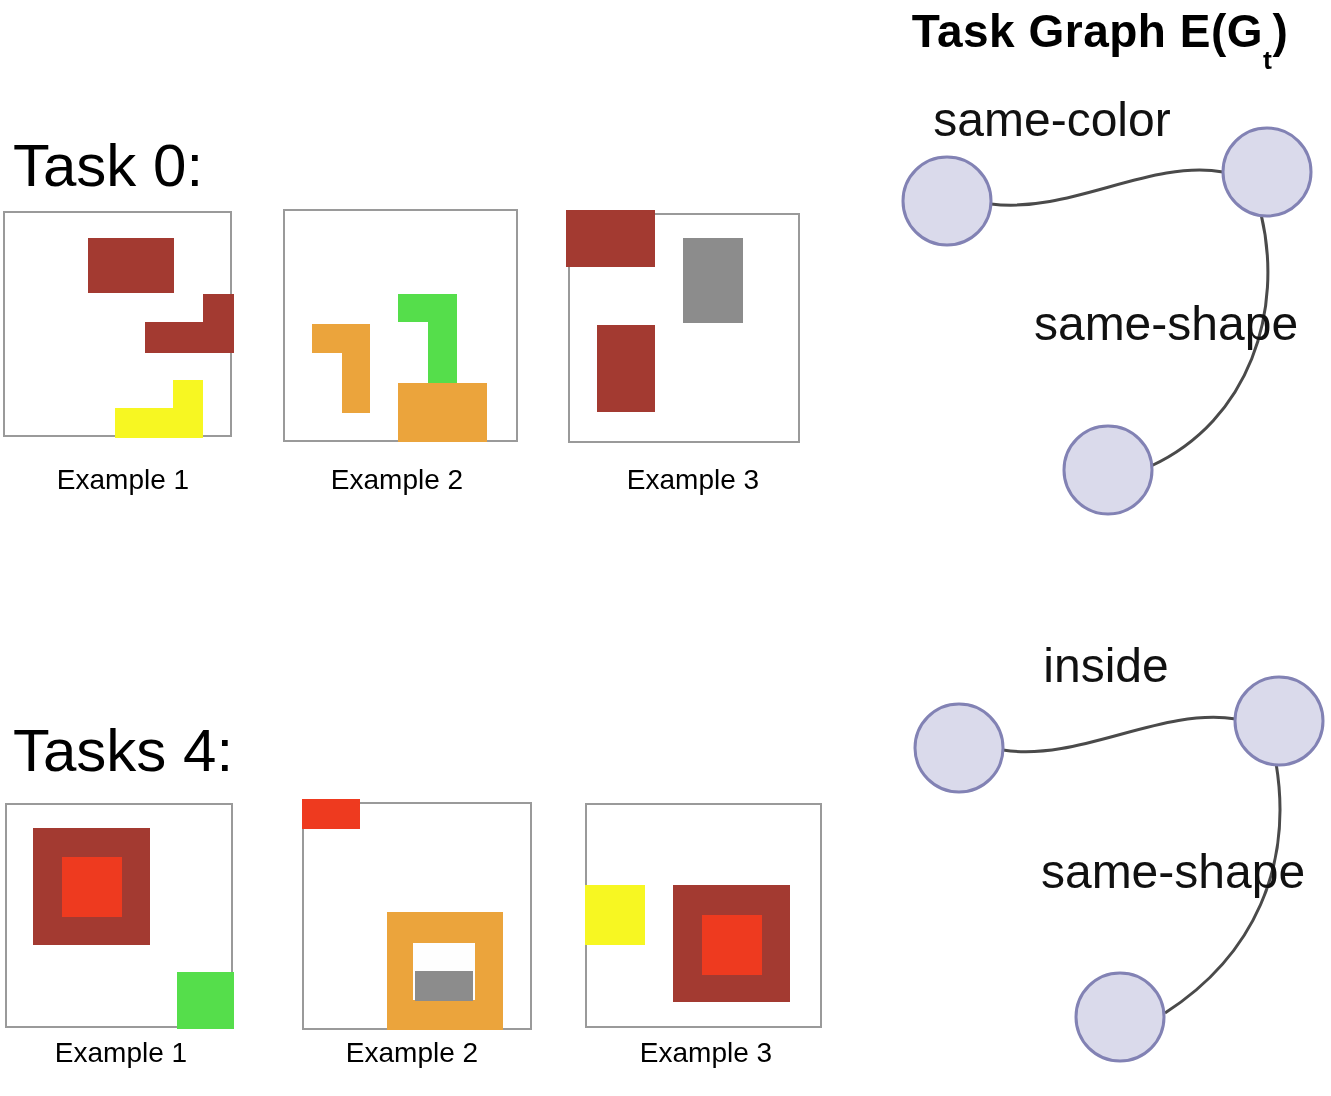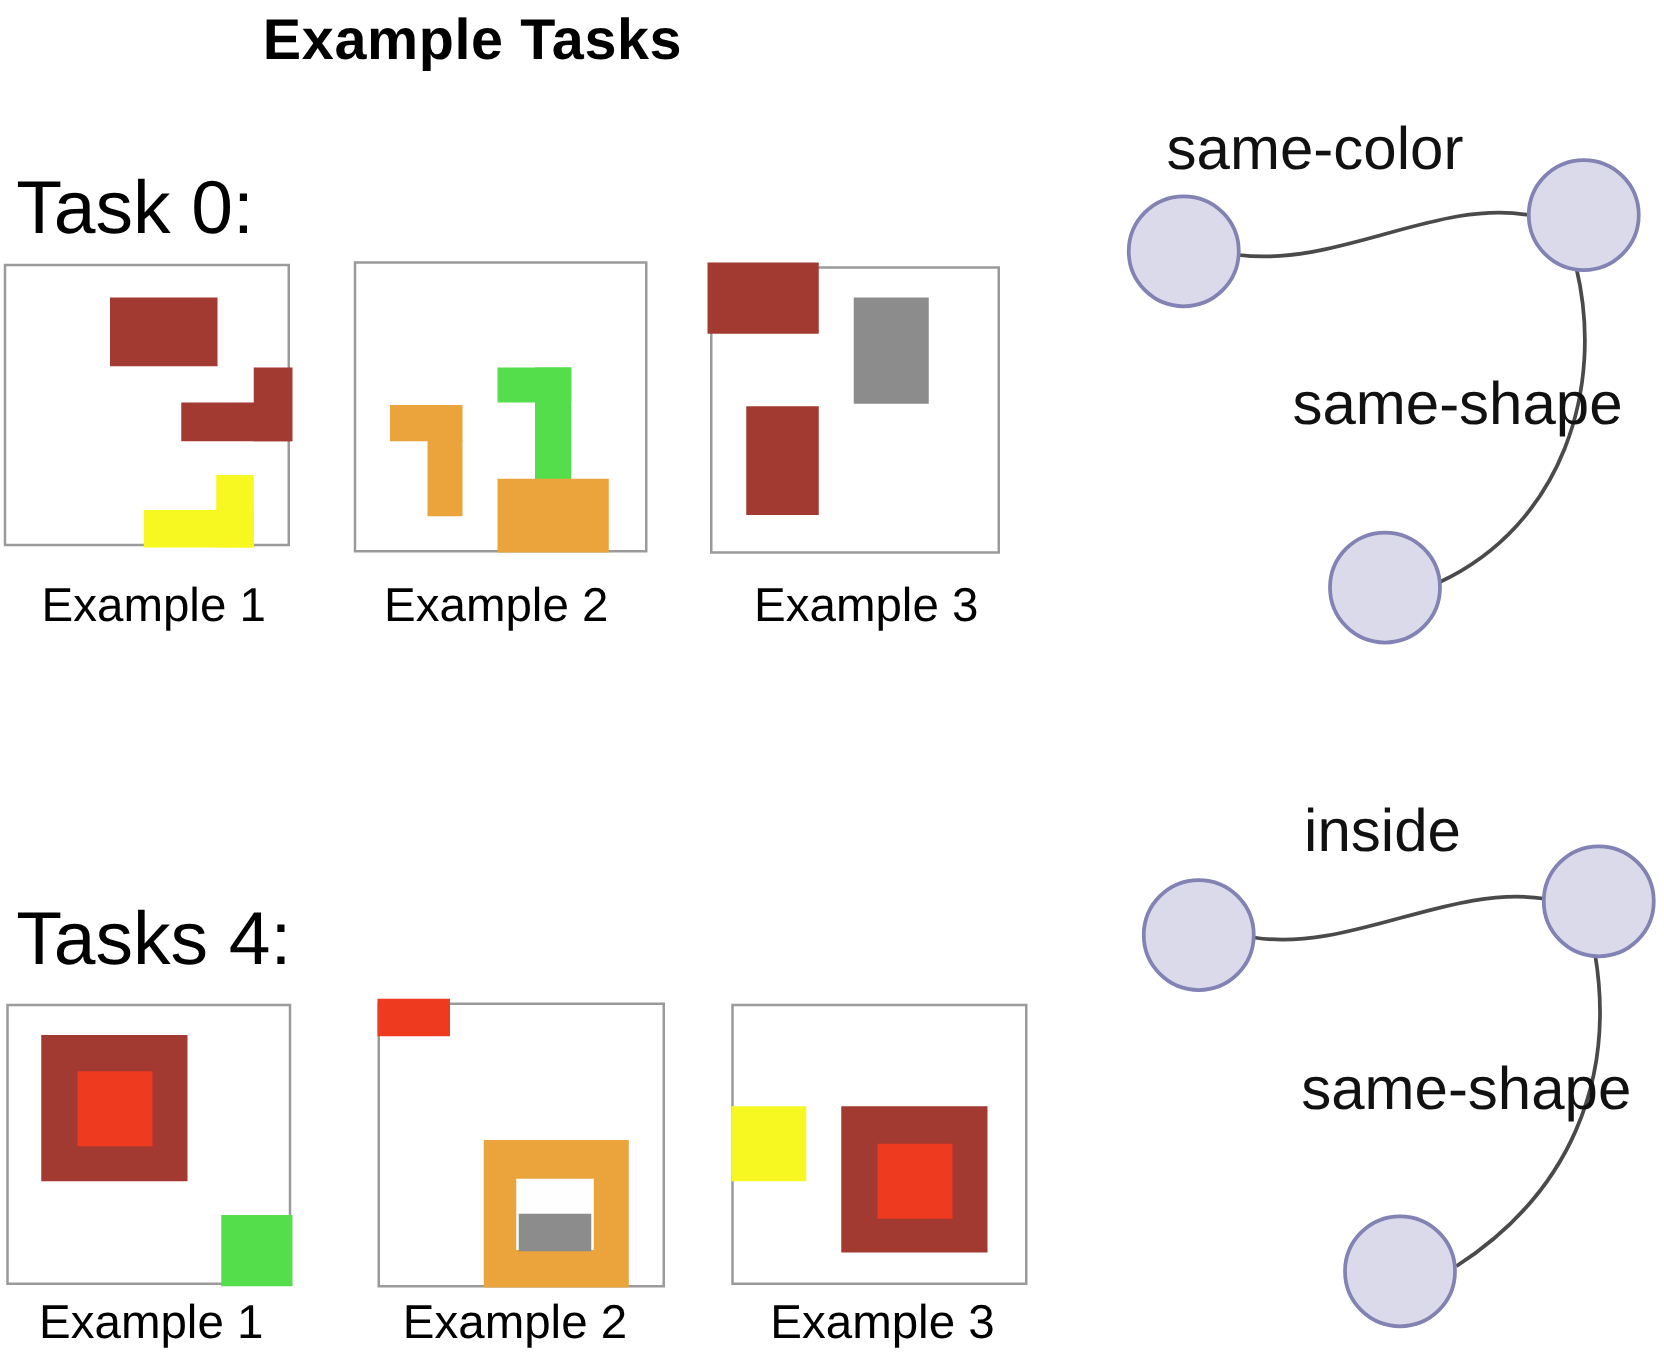--- a/index.html
+++ b/index.html
@@ -4,29 +4,31 @@
 <style>
   html,body{margin:0;padding:0;background:#ffffff;}
   #page{position:relative;width:1331px;height:1096px;background:#ffffff;overflow:hidden;
         font-family:"Liberation Sans","DejaVu Sans",sans-serif;color:#000;}
   .hdr{position:absolute;top:4px;font-size:46px;font-weight:bold;white-space:nowrap;
        transform:translateX(-50%);letter-spacing:0.5px;}
   .subt{font-size:0.58em;position:relative;top:0.45em;font-weight:bold;}
   .task-label{position:absolute;font-size:60px;line-height:1;white-space:nowrap;}
   .ex-box{position:absolute;background:#ffffff;border:2px solid #9a9a9a;box-sizing:border-box;}
   .shape{position:absolute;}
-  .ex-label{position:absolute;font-size:38px;line-height:1.1;white-space:nowrap;transform:translateX(-50%);}
+  .ex-label{position:absolute;font-size:28px;line-height:1.1;white-space:nowrap;transform:translateX(-50%);}
   .edge-label{position:absolute;font-size:48px;line-height:1;white-space:nowrap;transform:translateX(-50%);color:#111;}
   #edges-svg{position:absolute;left:0;top:0;width:1331px;height:1096px;pointer-events:none;}
 </style>
 </head>
 <body>
 
 <div id="page">
-  <div class="hdr" style="left:378px">Example Tasks</div>
+  <div class="hdr" style="left:1100px">
+    <span>Task Graph E(G</span><sub class="subt">t</sub><span>)</span>
+  </div>
 
   <svg id="edges-svg" viewBox="0 0 1331 1096" xmlns="http://www.w3.org/2000/svg">
       <path d="M 991 204 C 1070 214 1150 159 1223 172" fill="none" stroke="#4A4A4A" stroke-width="3"></path>
       <path d="M 1261 214 C 1284 310 1250 420 1151 466" fill="none" stroke="#4A4A4A" stroke-width="3"></path>
       <circle cx="947" cy="201" r="44" fill="#DADAEB" stroke="#8282B4" stroke-width="3"></circle>
       <circle cx="1267" cy="172" r="44" fill="#DADAEB" stroke="#8282B4" stroke-width="3"></circle>
       <circle cx="1108" cy="470" r="44" fill="#DADAEB" stroke="#8282B4" stroke-width="3"></circle>
       <path d="M 1003 750 C 1080 762 1160 707 1236 719" fill="none" stroke="#4A4A4A" stroke-width="3"></path>
       <path d="M 1276 763 C 1293 865 1255 955 1165 1013" fill="none" stroke="#4A4A4A" stroke-width="3"></path>
       <circle cx="959" cy="748" r="44" fill="#DADAEB" stroke="#8282B4" stroke-width="3"></circle>

